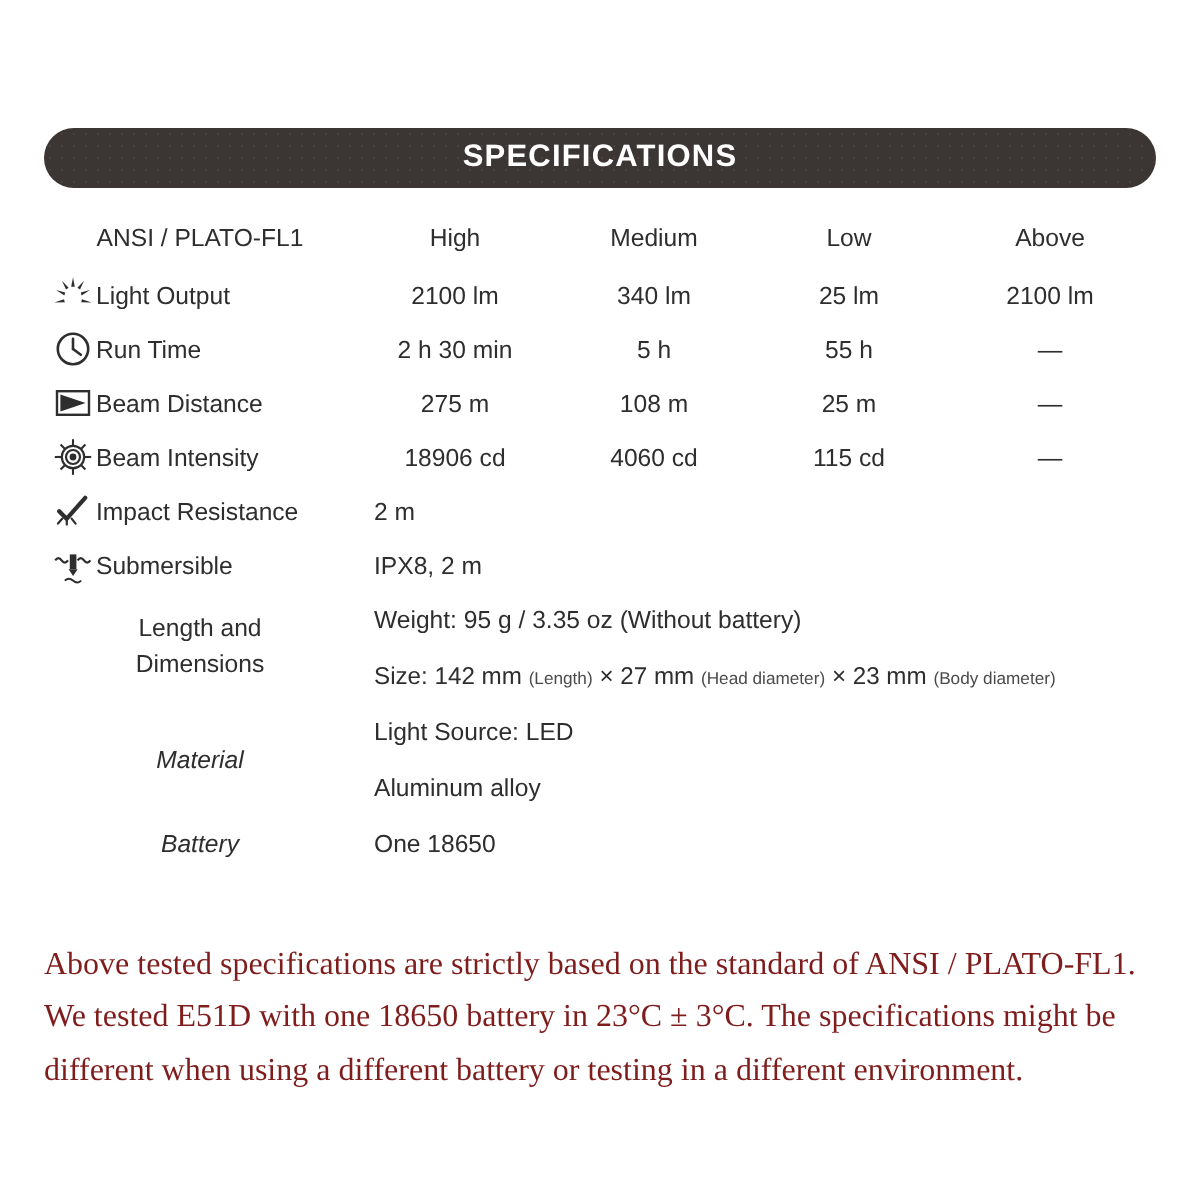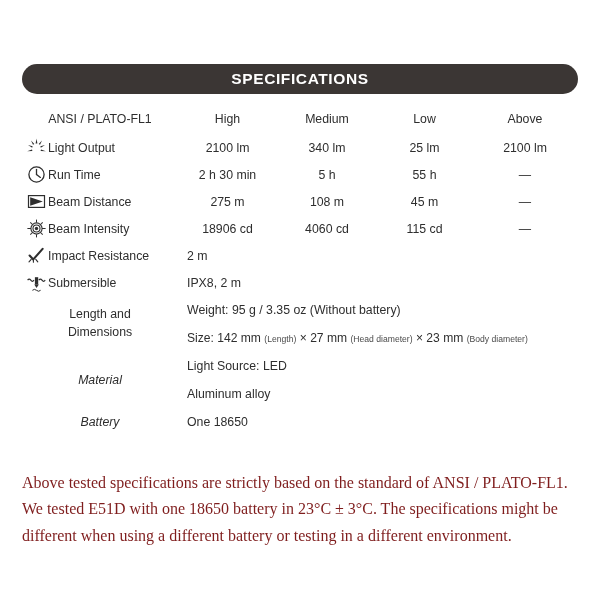--- a/index.html
+++ b/index.html
@@ -196,21 +196,21 @@
               <svg viewBox="0 0 21 21" width="21" height="21">
                 <rect x="2.5" y="4.6" width="16" height="11.8" fill="none" stroke="#2e2e2e" stroke-width="1.2"></rect>
                 <polygon points="4.2,6.3 16.8,10.5 4.2,14.7" fill="#2e2e2e"></polygon>
               </svg>
             </span>
             <span class="iclabel">Beam Distance</span>
           </span>
         </td>
         <td class="bbl br cell-c">275 m</td>
         <td class="bbl br cell-c">108 m</td>
-        <td class="bbl br cell-c">45 m</td>
+        <td class="bbl br cell-c">25 m</td>
         <td class="bbl cell-c">—</td>
       </tr>
 
       <tr class="row-ic">
         <td class="bb br iccell">
           <span class="icwrap">
             <span class="ic">
               <svg viewBox="0 0 21 21" width="21" height="21">
                 <g stroke="#2e2e2e" stroke-width="1.05">
                   <line x1="1.4" y1="10.5" x2="5.0" y2="10.5"></line>

